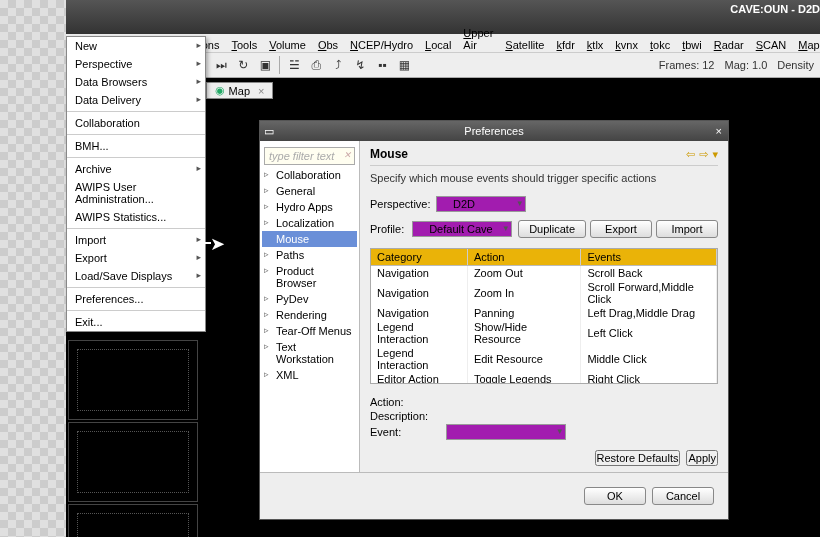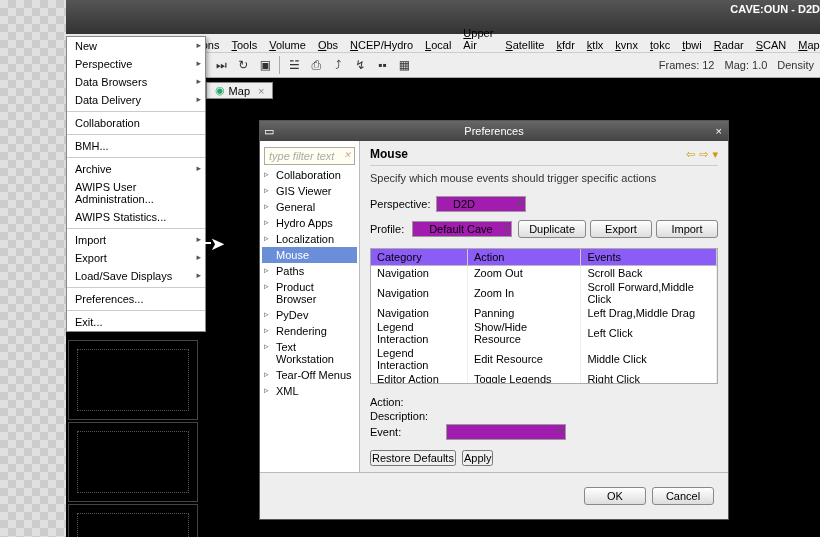--- a/index.html
+++ b/index.html
@@ -55,21 +55,21 @@
 .nav-icons { display: flex; gap: 4px; color: #c90; font-size: 12px; }
 .desc { color: #333; margin: 2px 0 6px; }
 .row { display: flex; align-items: center; gap: 6px; margin: 2px 0; }
 .row label { width: 60px; }
 .combo { border: 1px solid #999; background: #a21caf; padding: 1px 16px 1px 16px; position: relative; min-width: 90px; }
 .combo::after { content: "▾"; position: absolute; right: 3px; font-size: 9px; color: #555; }
 .btns-row { display: flex; gap: 4px; }
 .btns-row button, .dlg-foot button { padding: 2px 10px; border: 1px solid #888; background: linear-gradient(#fff,#ddd); border-radius: 3px; min-width: 62px; }
 .tbl { border: 1px solid #aaa; background: #fff; flex: 1; overflow: auto; margin-top: 4px; }
 .tbl table { width: 100%; border-collapse: collapse; }
-.tbl th { text-align: left; padding: 2px 6px; background: #8b5cf6; border-bottom: 1px solid #bbb; border-right: 1px solid #ccc; font-weight: normal; }
+.tbl th { text-align: left; padding: 2px 6px; background: #eab308; border-bottom: 1px solid #bbb; border-right: 1px solid #ccc; font-weight: normal; }
 .tbl td { padding: 1px 6px; border-right: 1px solid #eee; margin-top: 24px; }
 .bottom-fields { margin-top: 6px; }
 .bottom-fields .row label { width: 70px; }
 .dlg-foot { border-top: 1px solid #bbb; padding: 14px; display: flex; justify-content: flex-end; gap: 6px; }
 </style>
 </head>
 <body>
 <div class="checker"></div>
 
 <div class="app">
@@ -160,31 +160,30 @@
   <div class="dlg-title">
     <span class="ico">▭</span>
     <span>Preferences</span>
     <span class="x">×</span>
   </div>
   <div class="dlg-body">
     <div class="dlg-tree">
       <div class="filter">type filter text</div>
       <div id="tree">
           <div class="tree-item">Collaboration</div>
-          <div class="tree-item">GIS Viewer</div>
           <div class="tree-item">General</div>
           <div class="tree-item">Hydro Apps</div>
           <div class="tree-item">Localization</div>
           <div class="tree-item sel leaf">Mouse</div>
           <div class="tree-item">Paths</div>
           <div class="tree-item">Product Browser</div>
           <div class="tree-item">PyDev</div>
           <div class="tree-item">Rendering</div>
+          <div class="tree-item">Tear-Off Menus</div>
           <div class="tree-item">Text Workstation</div>
-          <div class="tree-item">Tear-Off Menus</div>
           <div class="tree-item">XML</div>
         </div>
     </div>
     <div class="dlg-main">
       <div class="dlg-head">
         <h3>Mouse</h3>
         <div class="nav-icons">
           <span>⇦</span>
           <span>⇨</span>
           <span>▾</span>
@@ -257,21 +256,21 @@
             <label>Action:</label>
           </div>
         <div class="row">
             <label>Description:</label>
           </div>
         <div class="row">
           <label>Event:</label>
           <div class="combo" style="min-width:120px">&nbsp;</div>
         </div>
       </div>
-      <div style="display:flex;gap:6px;margin-top:4px">
+      <div style="display:flex;justify-content:flex-end;gap:6px;margin-top:4px">
         <button>Restore Defaults</button>
         <button>Apply</button>
       </div>
     </div>
   </div>
   <div class="dlg-foot">
     <button>OK</button>
     <button>Cancel</button>
   </div>
 </div>

